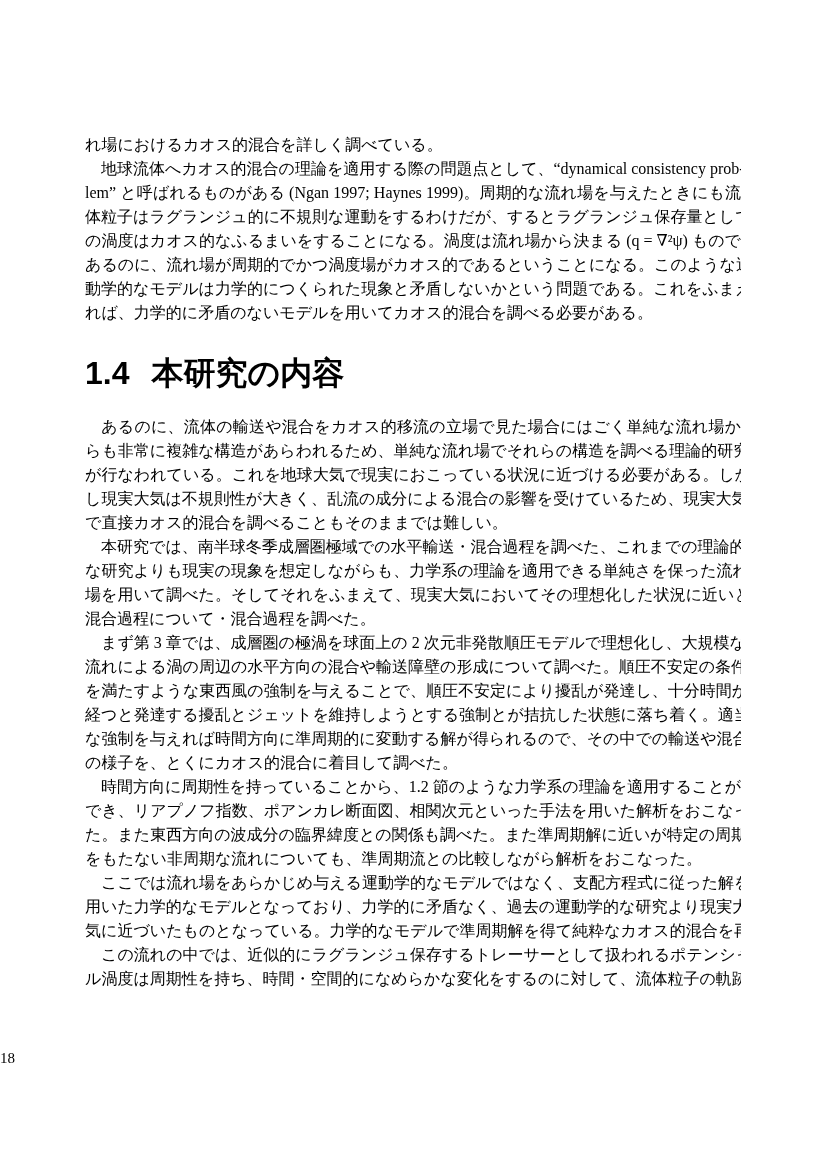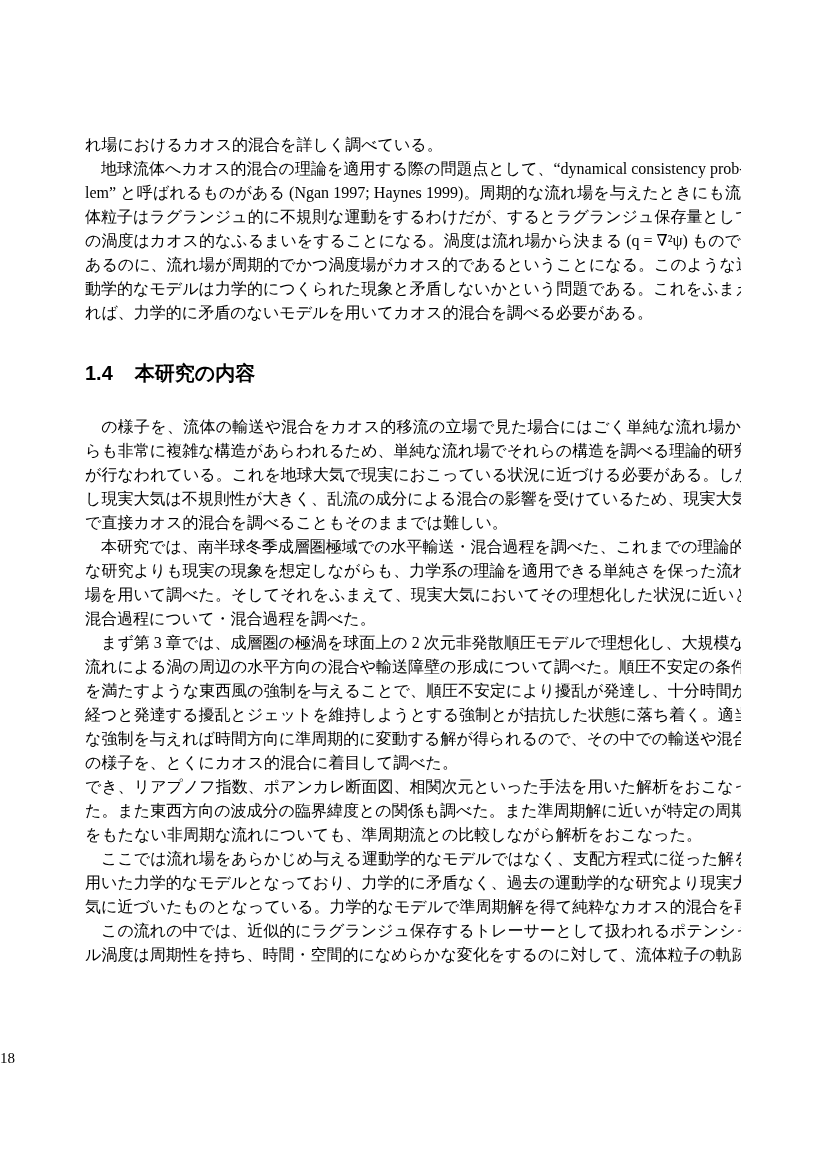--- a/index.html
+++ b/index.html
@@ -38,21 +38,21 @@
     letter-spacing: 0;
   }
   .line.endline {
     text-align: left;
     text-align-last: left;
   }
   .heading {
     margin: 33px 0 27px 0;
     font-family: "Liberation Sans", "DejaVu Sans", sans-serif;
     font-weight: bold;
-    font-size: 20px;
+    font-size: 32px;
     line-height: 30px;
     display: flex;
     align-items: baseline;
   }
   .heading .secnum {
     margin-right: 22px;
   }
   .footer {
     position: absolute;
     left: 0;
@@ -84,41 +84,42 @@
         </div>
       </section>
 
     <h2 class="heading">
       <span class="secnum">1.4</span>
       <span class="sectitle">本研究の内容</span>
     </h2>
 
     <section id="body-block">
         <div class="para">
-          <div class="line">　の様子を、流体の輸送や混合をカオス的移流の立場で見た場合にはごく単純な流れ場か</div>
+          <div class="line">　あるのに、流体の輸送や混合をカオス的移流の立場で見た場合にはごく単純な流れ場か</div>
           <div class="line">らも非常に複雑な構造があらわれるため、単純な流れ場でそれらの構造を調べる理論的研究</div>
           <div class="line">が行なわれている。これを地球大気で現実におこっている状況に近づける必要がある。しか</div>
           <div class="line">し現実大気は不規則性が大きく、乱流の成分による混合の影響を受けているため、現実大気</div>
           <div class="line endline">で直接カオス的混合を調べることもそのままでは難しい。</div>
         </div>
         <div class="para">
           <div class="line">　本研究では、南半球冬季成層圏極域での水平輸送・混合過程を調べた、これまでの理論的</div>
           <div class="line">な研究よりも現実の現象を想定しながらも、力学系の理論を適用できる単純さを保った流れ</div>
           <div class="line">場を用いて調べた。そしてそれをふまえて、現実大気においてその理想化した状況に近いと</div>
           <div class="line endline">混合過程について・混合過程を調べた。</div>
         </div>
         <div class="para">
           <div class="line">　まず第 3 章では、成層圏の極渦を球面上の 2 次元非発散順圧モデルで理想化し、大規模な</div>
           <div class="line">流れによる渦の周辺の水平方向の混合や輸送障壁の形成について調べた。順圧不安定の条件</div>
           <div class="line">を満たすような東西風の強制を与えることで、順圧不安定により擾乱が発達し、十分時間が</div>
           <div class="line">経つと発達する擾乱とジェットを維持しようとする強制とが拮抗した状態に落ち着く。適当</div>
           <div class="line">な強制を与えれば時間方向に準周期的に変動する解が得られるので、その中での輸送や混合</div>
           <div class="line endline">の様子を、とくにカオス的混合に着目して調べた。</div>
         </div>
         <div class="para">
+          <div class="line">　時間方向に周期性を持っていることから、1.2 節のような力学系の理論を適用することが</div>
           <div class="line">でき、リアプノフ指数、ポアンカレ断面図、相関次元といった手法を用いた解析をおこなっ</div>
           <div class="line">た。また東西方向の波成分の臨界緯度との関係も調べた。また準周期解に近いが特定の周期</div>
           <div class="line endline">をもたない非周期な流れについても、準周期流との比較しながら解析をおこなった。</div>
         </div>
         <div class="para">
           <div class="line">　ここでは流れ場をあらかじめ与える運動学的なモデルではなく、支配方程式に従った解を</div>
           <div class="line">用いた力学的なモデルとなっており、力学的に矛盾なく、過去の運動学的な研究より現実大</div>
           <div class="line">気に近づいたものとなっている。力学的なモデルで準周期解を得て純粋なカオス的混合を再</div>
         </div>
         <div class="para">

